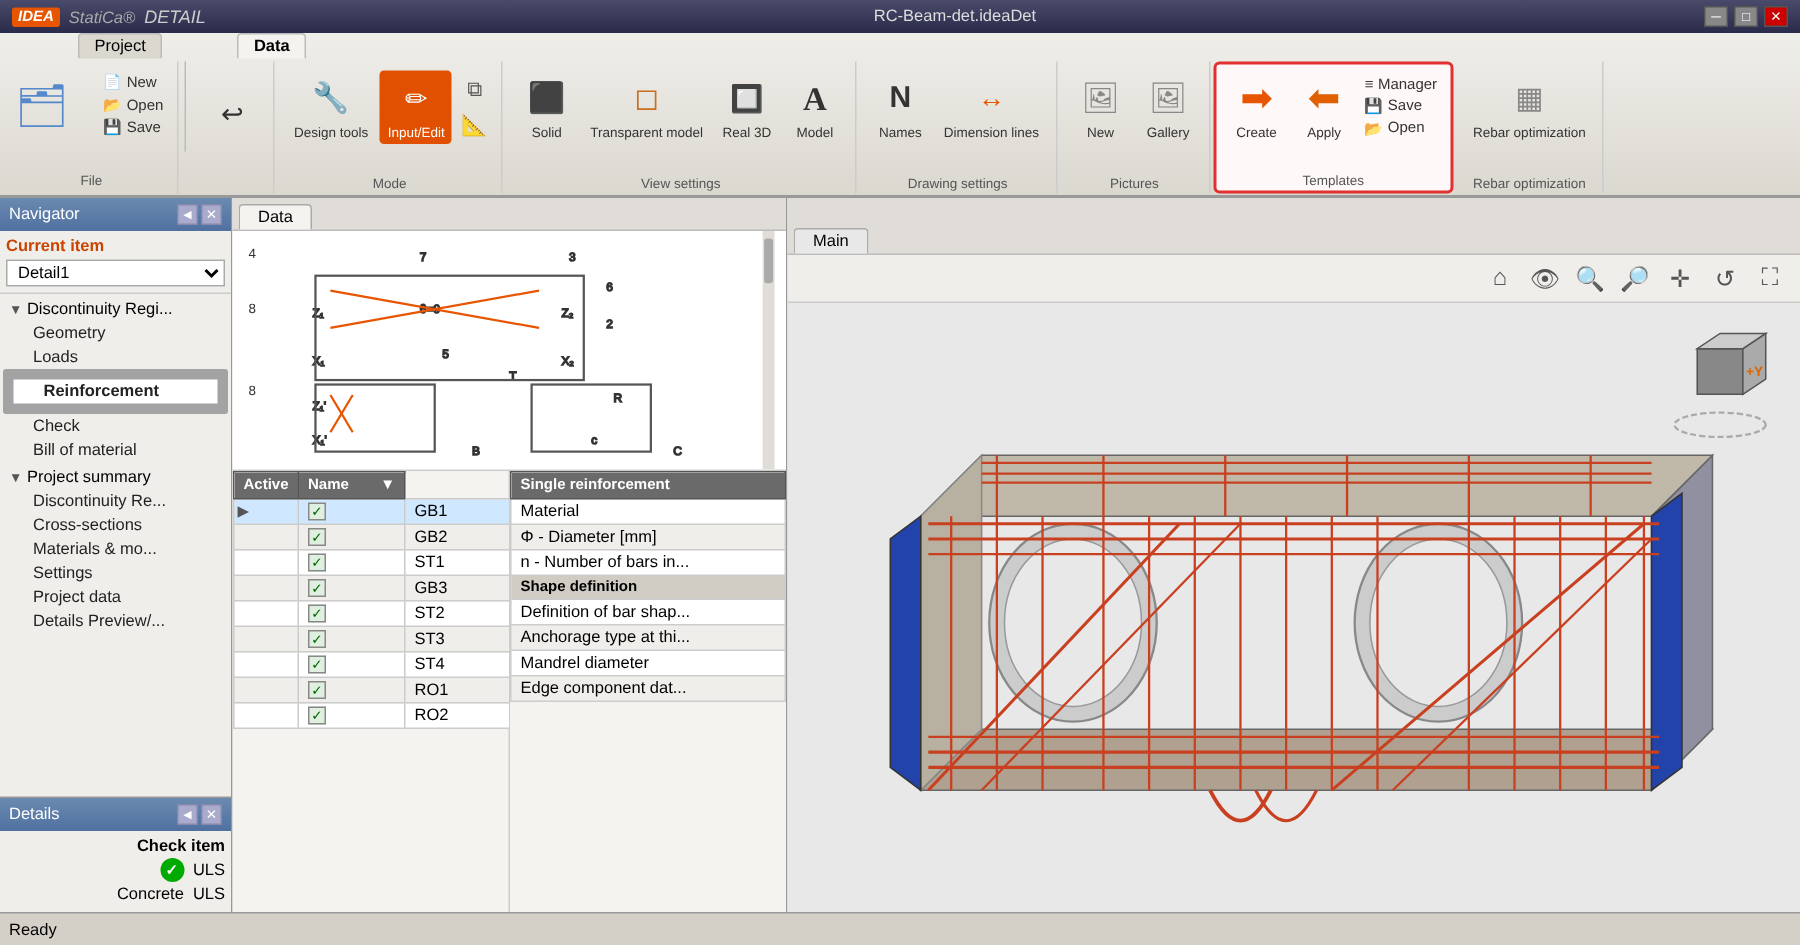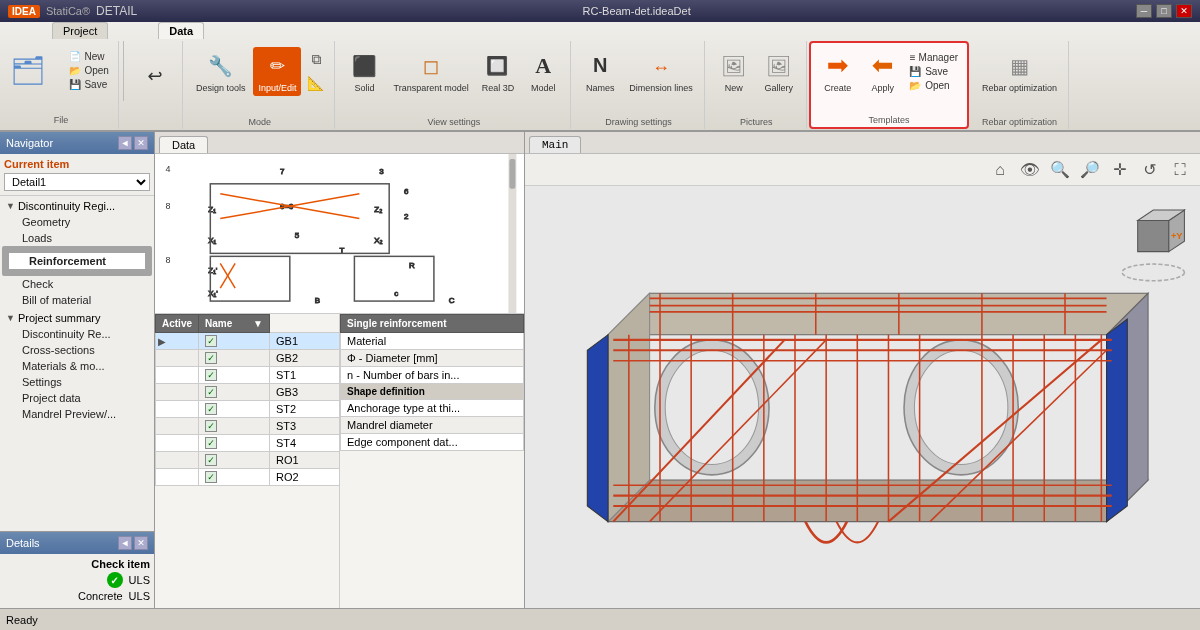--- a/index.html
+++ b/index.html
@@ -8,21 +8,21 @@
     
     .title-bar {
       height: 22px;
       background: linear-gradient(to bottom, #4a4a6a 0%, #2a2a4a 100%);
       display: flex;
       align-items: center;
       justify-content: space-between;
       padding: 0 8px;
       color: white;
     }
-    .title-bar-left { display: flex; align-items: center; gap: 6px; }
+    .title-bar-left { display: flex; align-items: flex-end; gap: 6px; font-style: italic; }
     .title-bar-logo {
       background: #e85500;
       color: white;
       font-weight: bold;
       font-size: 10px;
       padding: 1px 4px;
       border-radius: 2px;
     }
     .title-bar-app { color: #aaa; font-size: 11px; }
     .title-bar-title { color: #ddd; font-size: 11px; }
@@ -325,27 +325,26 @@
     .check-mark { color: #006600; font-size: 9px; }
 
     
     .view-panel {
       flex: 1;
       background: #e8e8e8;
       display: flex;
       flex-direction: column;
     }
     .view-tab-bar {
-      height: 22px;
+      height: 38px;
       background: #e0ddd8;
       border-bottom: 1px solid #bbb;
       display: flex;
       align-items: flex-end;
       padding-left: 4px;
-      font-family: Liberation Mono, monospace;
     }
     .view-tab {
       padding: 2px 12px;
       background: #c8c4bc;
       border: 1px solid #aaa;
       border-bottom: none;
       font-size: 11px;
       cursor: pointer;
       border-radius: 3px 3px 0 0;
     }
@@ -595,21 +594,21 @@
       <div class="tree-group">
         <div class="tree-group-header">
           <span class="tree-chevron">▼</span>
           <span>Project summary</span>
         </div>
         <div class="tree-item">Discontinuity Re...</div>
         <div class="tree-item">Cross-sections</div>
         <div class="tree-item">Materials &amp; mo...</div>
         <div class="tree-item">Settings</div>
         <div class="tree-item">Project data</div>
-        <div class="tree-item">Mandrel Preview/...</div>
+        <div class="tree-item">Details Preview/...</div>
       </div>
 
     </div>
 
     <div class="details-panel">
       <div class="details-header">
         <span>Details</span>
         <div class="panel-header-btns">
           <div class="panel-header-btn">◄</div>
           <div class="panel-header-btn">✕</div>
@@ -811,20 +810,23 @@
                 <tr>
                   <td>Φ - Diameter [mm]</td>
                 </tr>
                 <tr>
                   <td>n - Number of bars in...</td>
                 </tr>
                 <tr>
                   <td style="background: rgb(208, 204, 196); font-weight: bold; font-size: 10px;">Shape definition</td>
                 </tr>
                 <tr>
+                  <td>Definition of bar shap...</td>
+                </tr>
+                <tr>
                   <td>Anchorage type at thi...</td>
                 </tr>
                 <tr>
                   <td>Mandrel diameter</td>
                 </tr>
                 <tr>
                   <td>Edge component dat...</td>
                 </tr>
               </tbody>
           </table>

